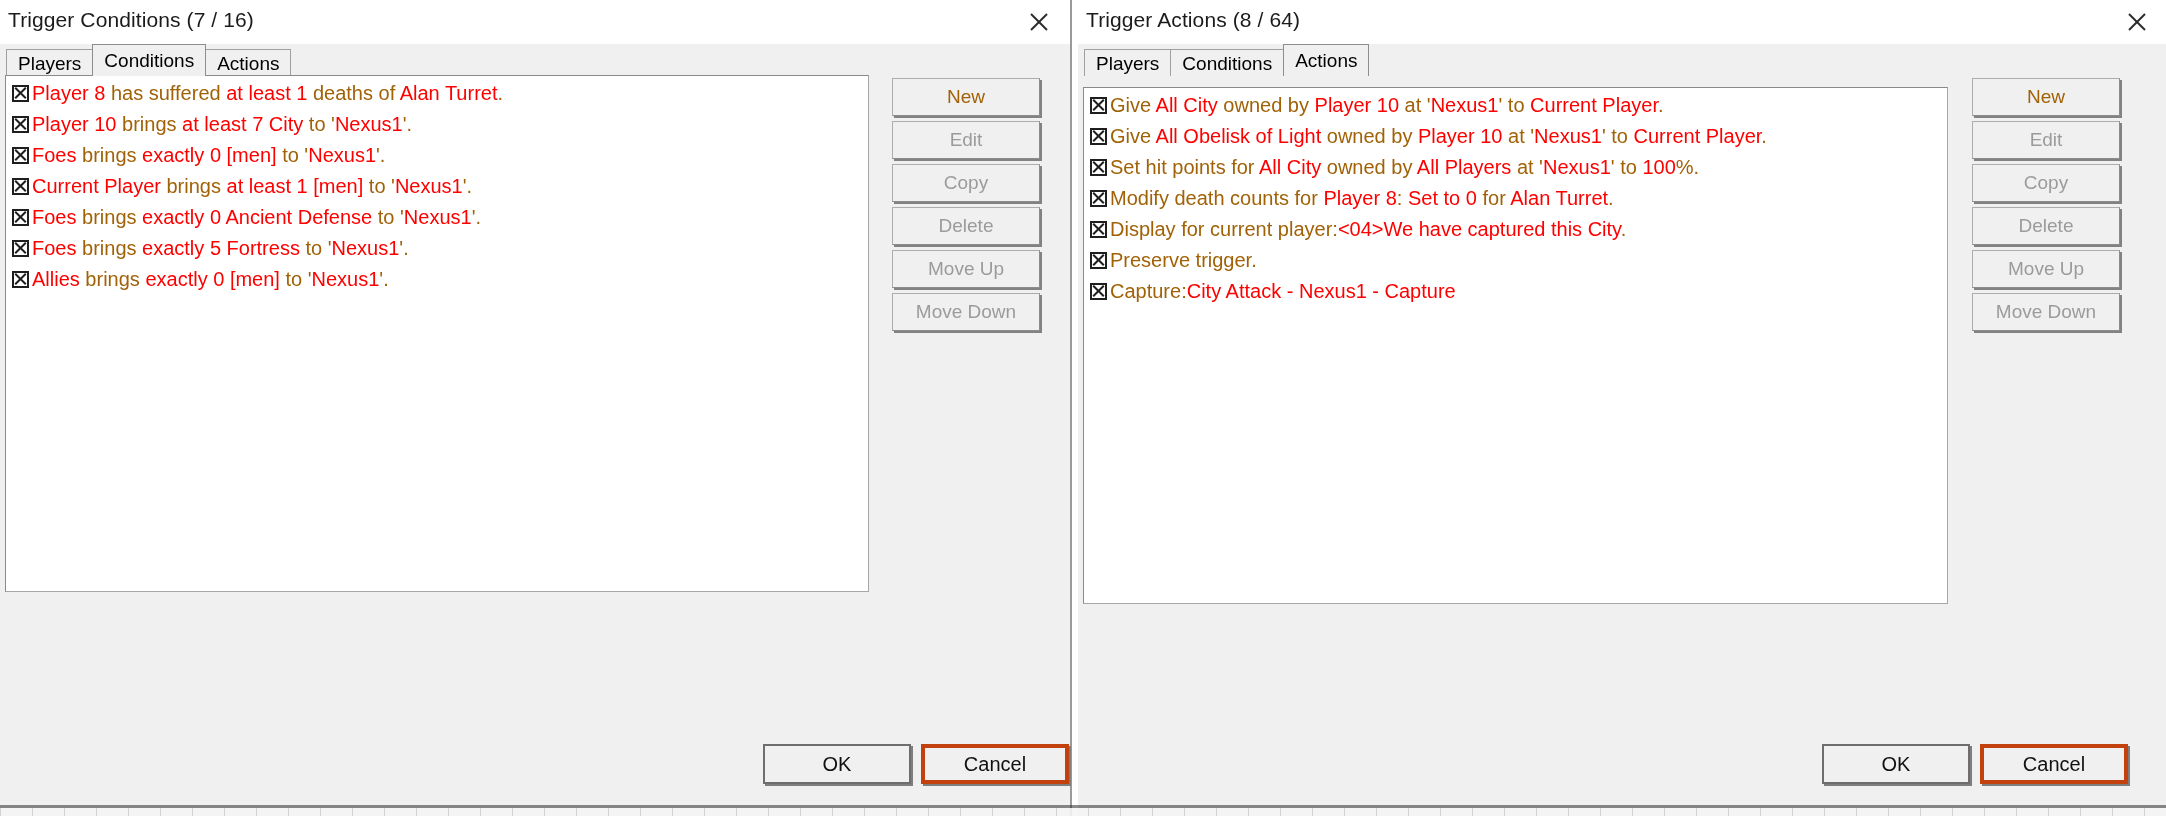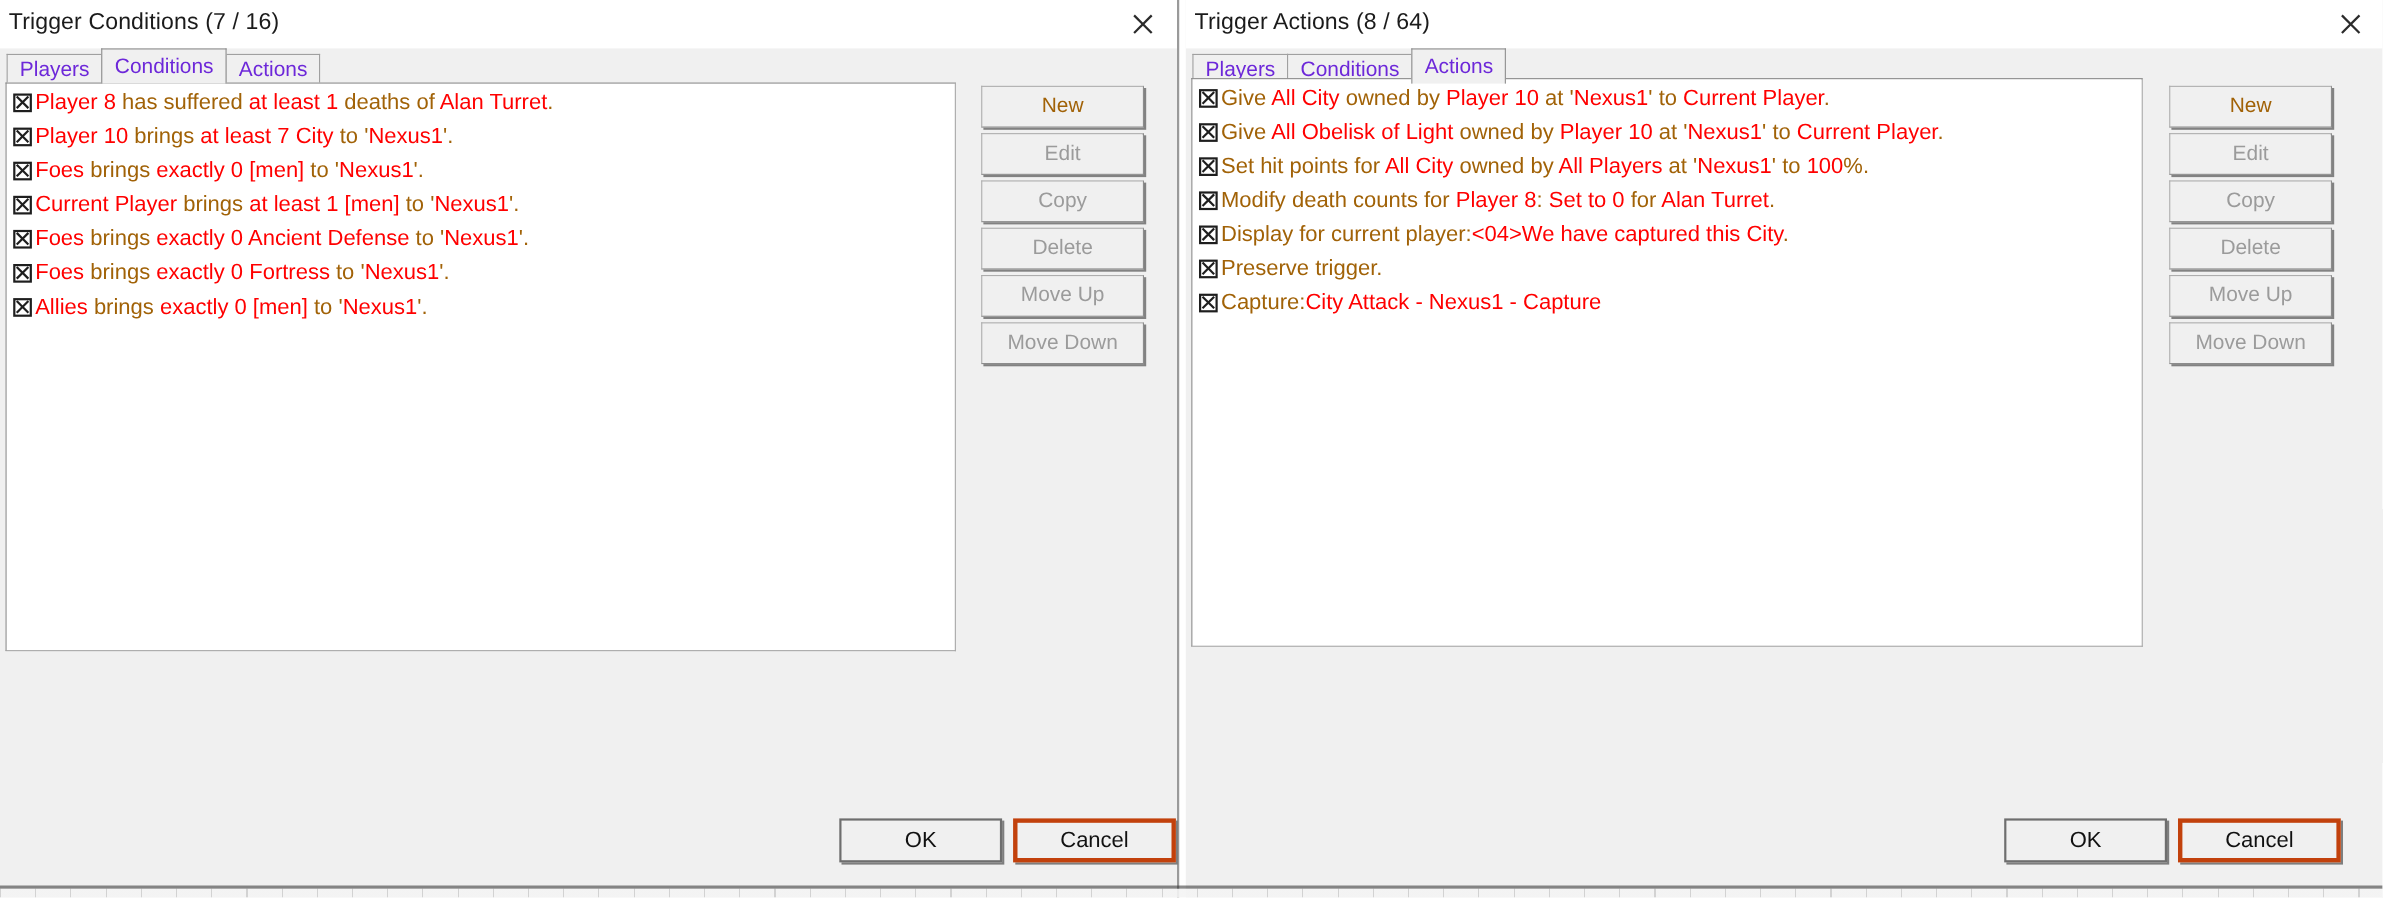--- a/index.html
+++ b/index.html
@@ -75,21 +75,21 @@
     align-items: flex-end;
   }
   .tab {
     position: relative;
     box-sizing: border-box;
     background: #f0f0f0;
     border: 1px solid #a0a0a0;
     border-bottom: none;
     padding: 3px 11px 4px 11px;
     font-size: 19px;
-    color: #6d28d9;
+    color: #000000;
     line-height: 22px;
     margin-right: -1px;
     height: 27px;
     white-space: nowrap;
     cursor: default;
   }
   .tab.active {
     background: #f0f0f0;
     height: 32px;
     padding-top: 5px;
@@ -110,21 +110,21 @@
     padding: 2px 0 0 1px;
   }
   #list-conditions {
     left: 5px;
     top: 75px;
     width: 864px;
     height: 517px;
   }
   #list-actions {
     left: 5px;
-    top: 71px;
+    top: 87px;
     width: 865px;
     height: 517px;
   }
 
   .row {
     display: flex;
     align-items: center;
     height: 31px;
     padding-left: 5px;
     white-space: nowrap;
@@ -275,21 +275,21 @@
         <div class="row">
           <div class="cbx"></div>
           <div class="rowtext"><span class="r">Current Player</span><span class="k"> brings </span><span class="r">at least</span><span class="k"> </span><span class="r">1 [men]</span><span class="k"> to '</span><span class="r">Nexus1</span><span class="k">'.</span></div>
         </div>
         <div class="row">
           <div class="cbx"></div>
           <div class="rowtext"><span class="r">Foes</span><span class="k"> brings </span><span class="r">exactly</span><span class="k"> </span><span class="r">0 Ancient Defense</span><span class="k"> to '</span><span class="r">Nexus1</span><span class="k">'.</span></div>
         </div>
         <div class="row">
           <div class="cbx"></div>
-          <div class="rowtext"><span class="r">Foes</span><span class="k"> brings </span><span class="r">exactly</span><span class="k"> </span><span class="r">0 Fortress</span><span class="k"> to '</span><span class="r">Nexus1</span><span class="k">'.</span></div>
+          <div class="rowtext"><span class="r">Foes</span><span class="k"> brings </span><span class="r">exactly</span><span class="k"> </span><span class="r">5 Fortress</span><span class="k"> to '</span><span class="r">Nexus1</span><span class="k">'.</span></div>
         </div>
         <div class="row">
           <div class="cbx"></div>
           <div class="rowtext"><span class="r">Allies</span><span class="k"> brings </span><span class="r">exactly</span><span class="k"> </span><span class="r">0 [men]</span><span class="k"> to '</span><span class="r">Nexus1</span><span class="k">'.</span></div>
         </div>
       </div>
 
     <div class="sidebtns" id="btns-conditions">
         <div class="btn">New</div>
         <div class="btn disabled">Edit</div>

